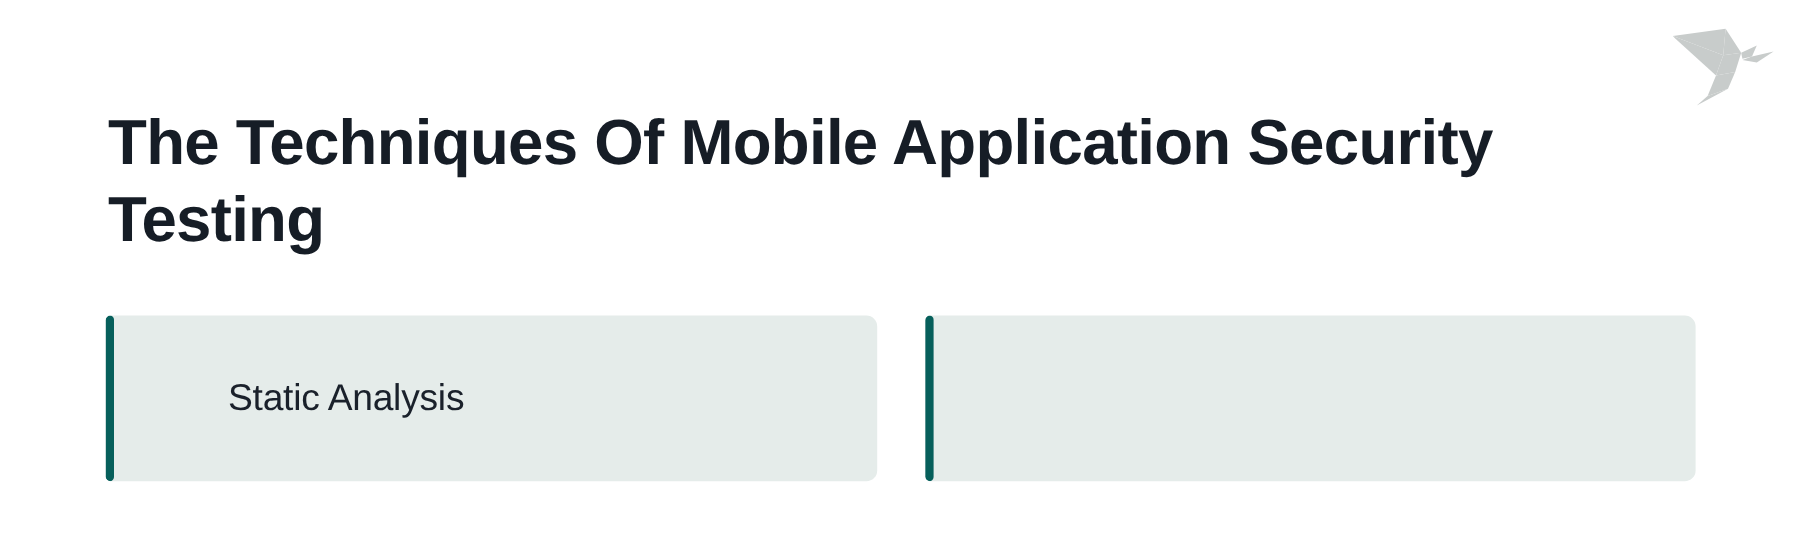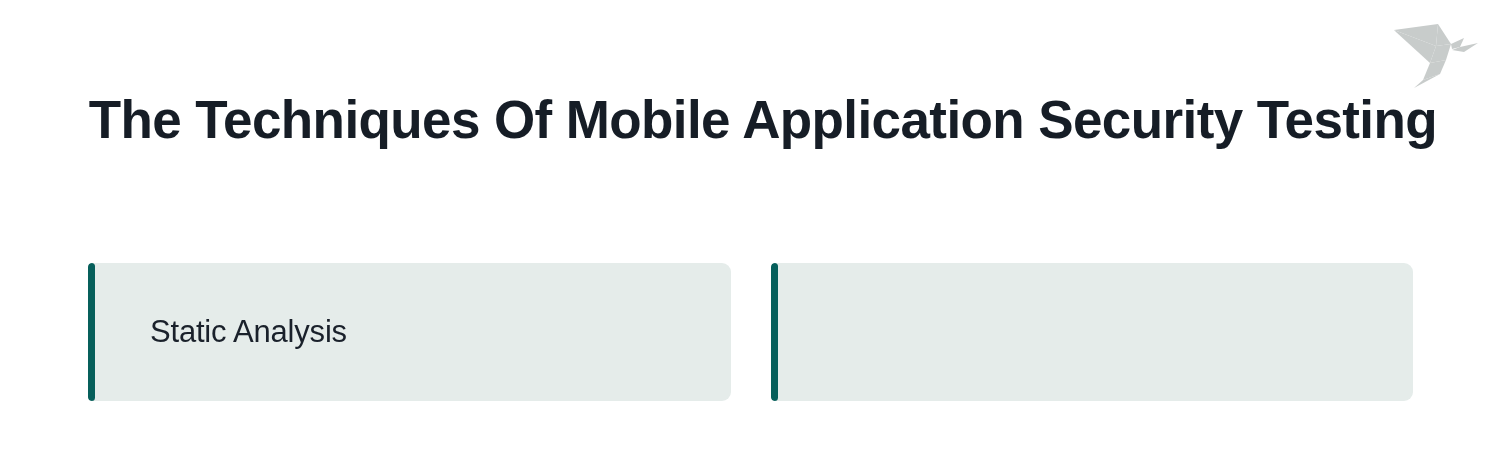--- a/index.html
+++ b/index.html
@@ -36,28 +36,28 @@
     width: 92px;
     height: 74px;
   }
 
   
   .page-title {
     position: absolute;
     top: 52px;
     left: 0;
     width: 1500px;
-    text-align: right;
+    text-align: left;
     color: #161d26;
     font-family: "Liberation Sans", sans-serif;
     font-size: 53px;
     font-weight: 700;
     line-height: 1.22;
     letter-spacing: -0.6px;
-    padding: 0 63px;
+    padding: 0 90px;
     box-sizing: border-box;
   }
 
   
   .card-row {
     position: absolute;
     top: 263px;
     left: 88px;
     width: 1325px;
     height: 138px;
@@ -67,20 +67,21 @@
 
   .technique-card {
     position: relative;
     flex: 1 1 0;
     height: 138px;
     display: flex;
     align-items: center;
     background: #e5ecea;
     border-radius: 4px 9px 9px 4px;
     overflow: hidden;
+    padding-left: 40px;
   }
 
   .card-accent {
     position: absolute;
     left: 0;
     top: 0;
     width: 7px;
     height: 138px;
     background: #065f5b;
     border-radius: 4px;

